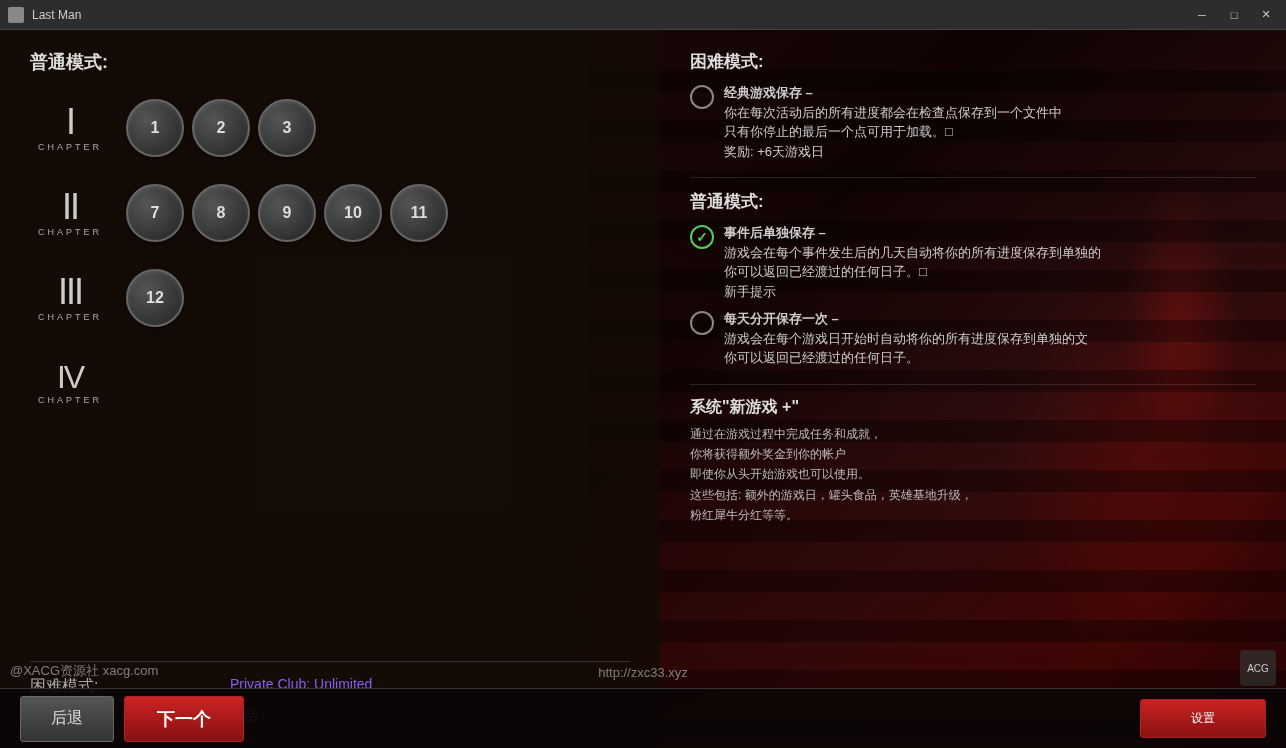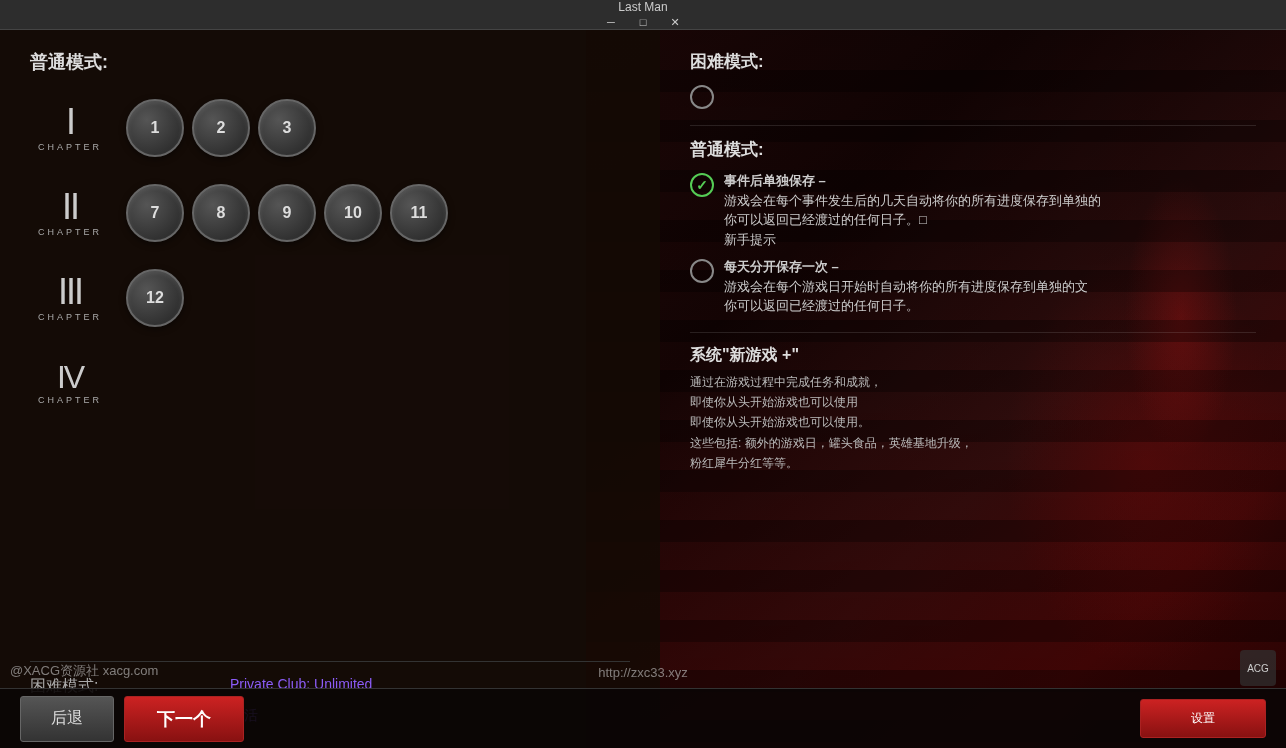--- a/index.html
+++ b/index.html
@@ -14,21 +14,20 @@
 
     
     .window-chrome {
       width: 100%;
       height: 30px;
       background: #2d2d2d;
       display: flex;
       align-items: center;
       padding: 0 8px;
       border-bottom: 1px solid #444;
-      flex-direction: column;
     }
     .window-icon {
       width: 16px;
       height: 16px;
       background: #888;
       border-radius: 2px;
       margin-right: 8px;
     }
     .window-title {
       color: #ccc;
@@ -470,20 +469,26 @@
     </div>
 
   </div>
 
   <div class="right-panel">
 
     <div class="right-section">
       <div class="right-section-title">困难模式:</div>
       <div class="save-option">
         <div class="radio-circle"></div>
+        <div class="save-option-text">
+          <strong>经典游戏保存 –</strong><br>
+          <span>你在每次活动后的所有进度都会在检查点保存到一个文件中</span><br>
+          <span>只有你停止的最后一个点可用于加载。□</span><br>
+          <span>奖励: +6天游戏日</span>
+        </div>
       </div>
     </div>
 
     <div class="divider-line"></div>
 
     <div class="right-section">
       <div class="right-section-title">普通模式:</div>
 
       <div class="save-option">
         <div class="radio-circle checked"></div>
@@ -504,21 +509,21 @@
         </div>
       </div>
     </div>
 
     <div class="divider-line"></div>
 
     <div class="new-game-section">
       <div class="new-game-title">系统"新游戏 +"</div>
       <div class="new-game-text">
         <span>通过在游戏过程中完成任务和成就，</span><br>
-        <span>即使你从头开始游戏也可以使用</span><br>
+        <span>你将获得额外奖金到你的帐户</span><br>
         <span>即使你从头开始游戏也可以使用。</span><br>
         <span>这些包括: 额外的游戏日，罐头食品，英雄基地升级，</span><br>
         <span>粉红犀牛分红等等。</span>
       </div>
     </div>
 
   </div>
 
   <div class="watermark-left">@XACG资源社 xacg.com</div>
   <div class="watermark-center">http://zxc33.xyz</div>

